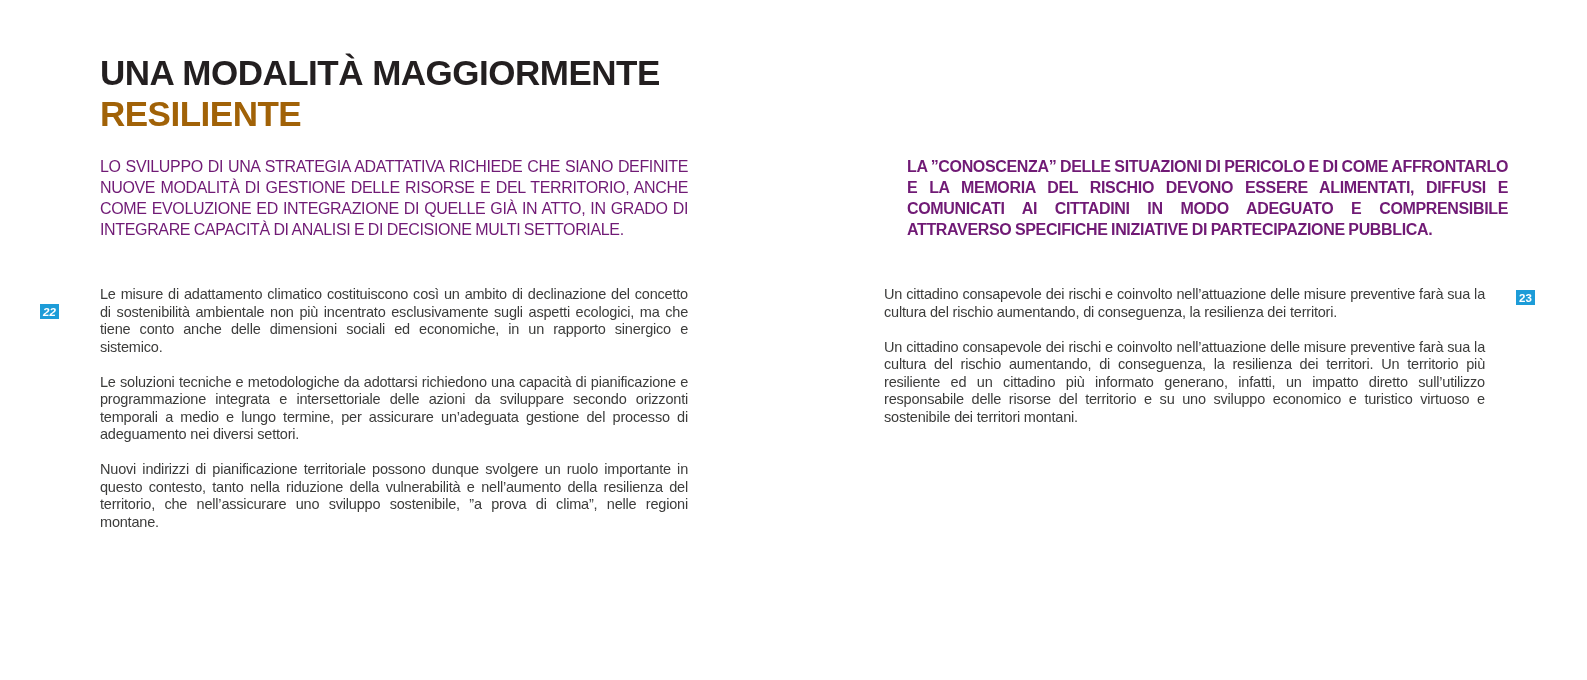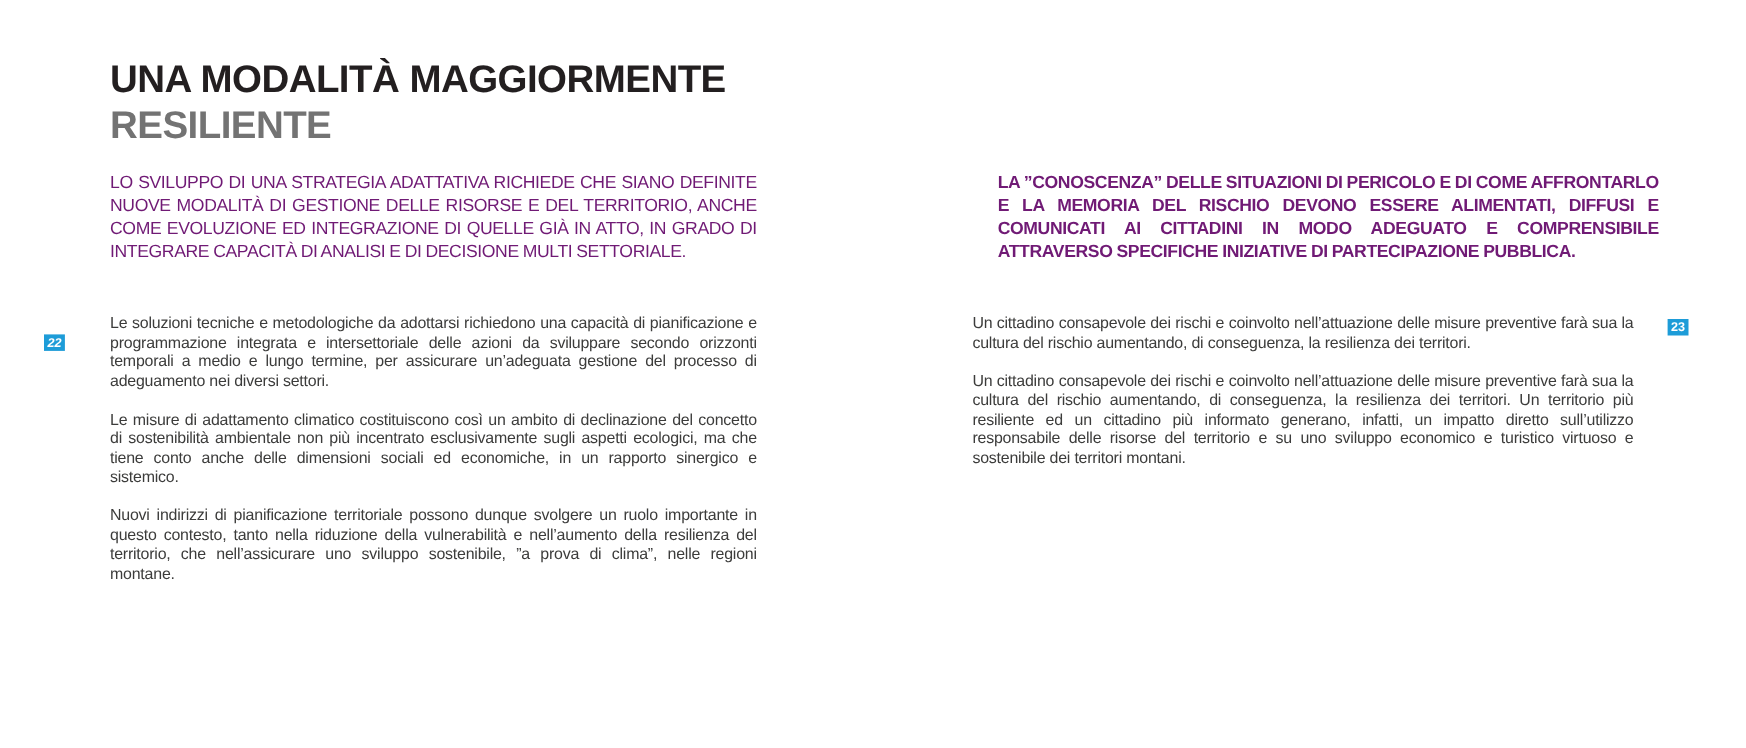--- a/index.html
+++ b/index.html
@@ -21,21 +21,21 @@
     left: 100px;
     top: 52px;
     width: 650px;
     font-weight: 700;
     font-size: 35px;
     line-height: 41px;
     letter-spacing: -0.5px;
     color: #231f20;
   }
   .doc-title .title-line2 {
-    color: #737373;
+    color: #a16207;
   }
   .lead {
     position: absolute;
     top: 157px;
     font-size: 16px;
     line-height: 20.9px;
     letter-spacing: -0.35px;
     word-spacing: -0.5px;
     text-align: justify;
     color: #701a75;
@@ -82,22 +82,22 @@
     <div class="title-line2">RESILIENTE</div>
   </header>
 
   <div class="page-badge badge-left">22</div>
 
   <div class="page-badge badge-right">23</div>
 
   <section class="lead lead-left">LO SVILUPPO DI UNA STRATEGIA ADATTATIVA RICHIEDE CHE SIANO DEFINITE NUOVE MODALITÀ DI GESTIONE DELLE RISORSE E DEL TERRITORIO, ANCHE COME EVOLUZIONE ED INTEGRAZIONE DI QUELLE GIÀ IN ATTO, IN GRADO DI INTEGRARE CAPACITÀ DI ANALISI E DI DECISIONE MULTI SETTORIALE.</section>
 
   <section class="bodycol body-left">
+    <p>Le misure di adattamento climatico costituiscono così un ambito di declinazione del concetto di sostenibilità ambientale non più incentrato esclusivamente sugli aspetti ecologici, ma che tiene conto anche delle dimensioni sociali ed economiche, in un rapporto sinergico e sistemico.</p>
     <p>Le soluzioni tecniche e metodologiche da adottarsi richiedono una capacità di pianificazione e programmazione integrata e intersettoriale delle azioni da sviluppare secondo orizzonti temporali a medio e lungo termine, per assicurare un’adeguata gestione del processo di adeguamento nei diversi settori.</p>
-    <p>Le misure di adattamento climatico costituiscono così un ambito di declinazione del concetto di sostenibilità ambientale non più incentrato esclusivamente sugli aspetti ecologici, ma che tiene conto anche delle dimensioni sociali ed economiche, in un rapporto sinergico e sistemico.</p>
     <p>Nuovi indirizzi di pianificazione territoriale possono dunque svolgere un ruolo importante in questo contesto, tanto nella riduzione della vulnerabilità e nell’aumento della resilienza del territorio, che nell’assicurare uno sviluppo sostenibile, ”a prova di clima”, nelle regioni montane.</p>
   </section>
 
   <section class="lead lead-right">LA ”CONOSCENZA” DELLE SITUAZIONI DI PERICOLO E DI COME AFFRONTARLO E LA MEMORIA DEL RISCHIO DEVONO ESSERE ALIMENTATI, DIFFUSI E COMUNICATI AI CITTADINI IN MODO ADEGUATO E COMPRENSIBILE ATTRAVERSO SPECIFICHE INIZIATIVE DI PARTECIPAZIONE PUBBLICA.</section>
 
   <section class="bodycol body-right">
     <p>Un cittadino consapevole dei rischi e coinvolto nell’attuazione delle misure preventive farà sua la cultura del rischio aumentando, di conseguenza, la resilienza dei territori.</p>
     <p>Un cittadino consapevole dei rischi e coinvolto nell’attuazione delle misure preventive farà sua la cultura del rischio aumentando, di conseguenza, la resilienza dei territori. Un territorio più resiliente ed un cittadino più informato generano, infatti, un impatto diretto sull’utilizzo responsabile delle risorse del territorio e su uno sviluppo economico e turistico virtuoso e sostenibile dei territori montani.</p>
   </section>
 

